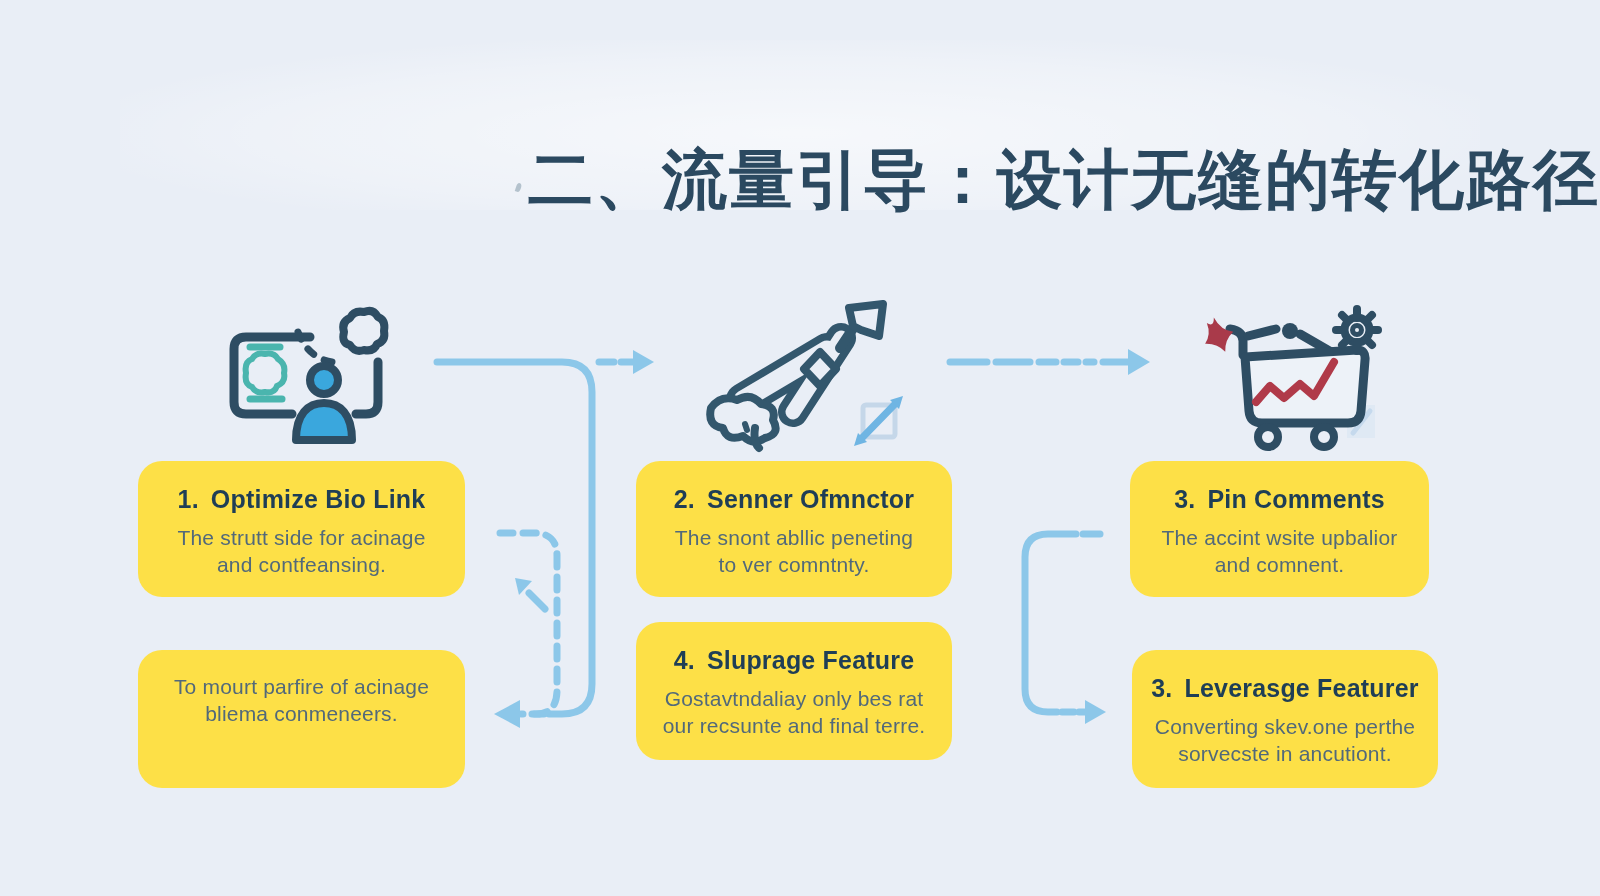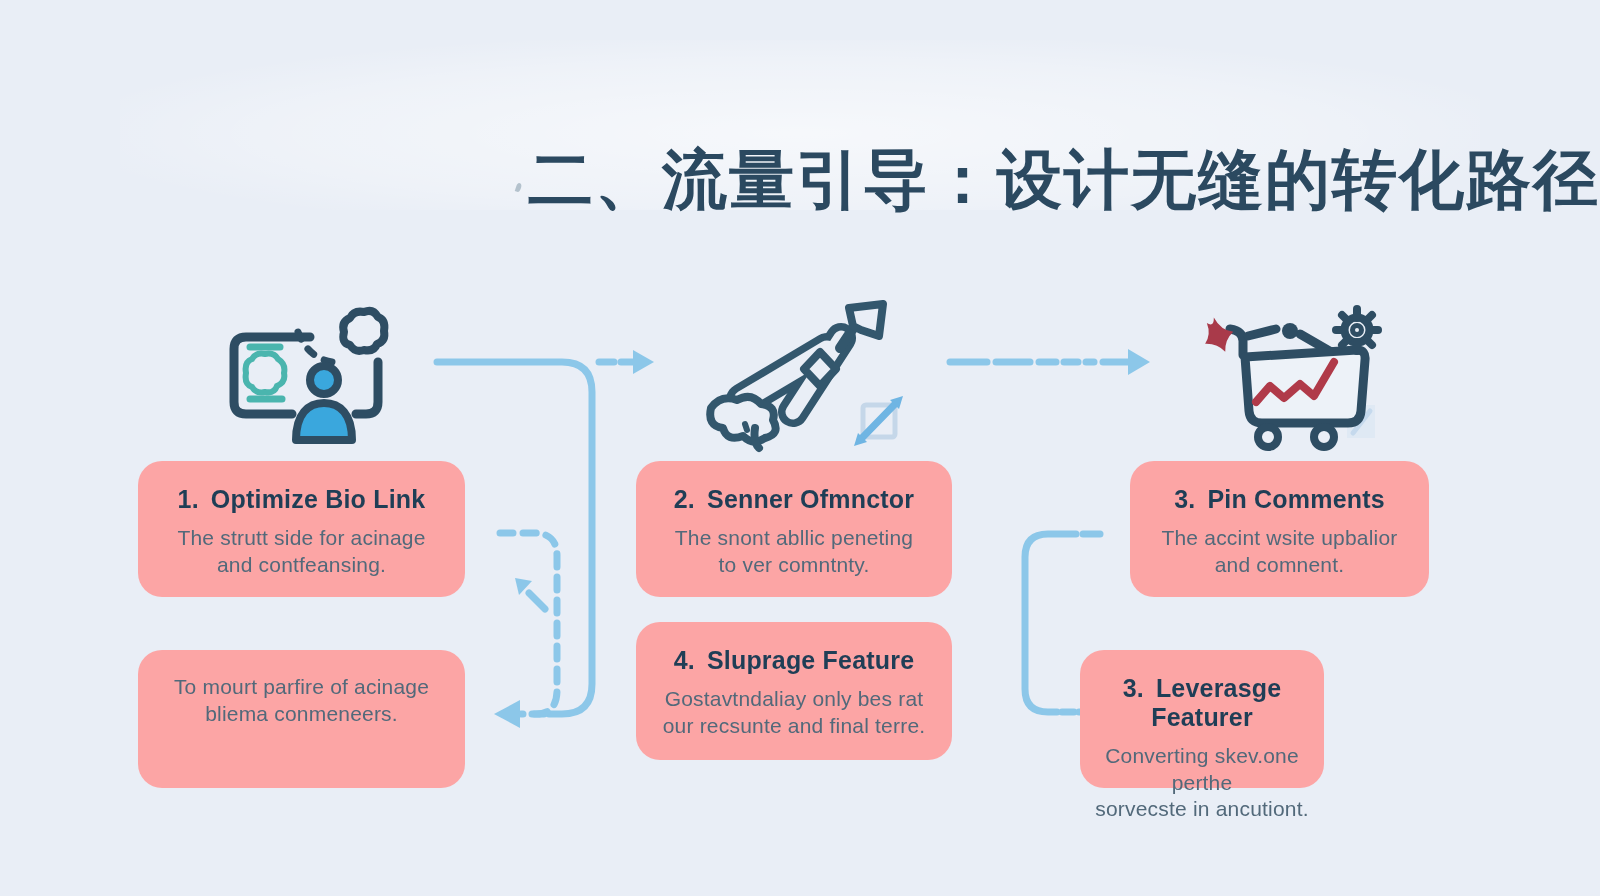--- a/index.html
+++ b/index.html
@@ -18,21 +18,21 @@
     text-align:right;font-size:65px;font-weight:700;color:#2b4960;
     letter-spacing:2px;white-space:nowrap;
   }
   .droplet{
     position:absolute;left:516px;top:183px;width:5px;height:9px;
     background:#93a8b6;border-radius:50% 50% 50% 0;transform:rotate(18deg);opacity:.65;
   }
   svg{position:absolute;overflow:visible;}
   .connectors{left:0;top:0;}
   .card{
-    position:absolute;background:#fca5a5;border-radius:24px;
+    position:absolute;background:#fde047;border-radius:24px;
     display:flex;flex-direction:column;align-items:center;justify-content:flex-start;
     padding-top:24px;box-sizing:border-box;text-align:center;
   }
   .card-title{
     font-size:25px;font-weight:700;color:#1f3e56;margin-bottom:11px;letter-spacing:.2px;
   }
   .card-title .num{margin-right:12px;}
   .card-body{
     font-size:21px;color:#52697a;line-height:1.27;white-space:pre-line;letter-spacing:.2px;
   }
@@ -178,19 +178,19 @@
 </div>
 
 <div class="card" style="left:636px;top:622px;width:316px;height:138px">
   <div class="card-title">
     <span class="num">4.</span><span>Sluprage Feature</span>
   </div>
   <div class="card-body">Gostavtndaliay only bes rat
 our recsunte and final terre.</div>
 </div>
 
-<div class="card" style="left:1080px;top:650px;width:244px;height:138px">
+<div class="card" style="left:1132px;top:650px;width:306px;height:138px">
   <div class="card-title">
     <span class="num">3.</span><span>Leverasge Featurer</span>
   </div>
   <div class="card-body">Converting skev.one perthe
 sorvecste in ancutiont.</div>
 </div>
 
 </body></html>

